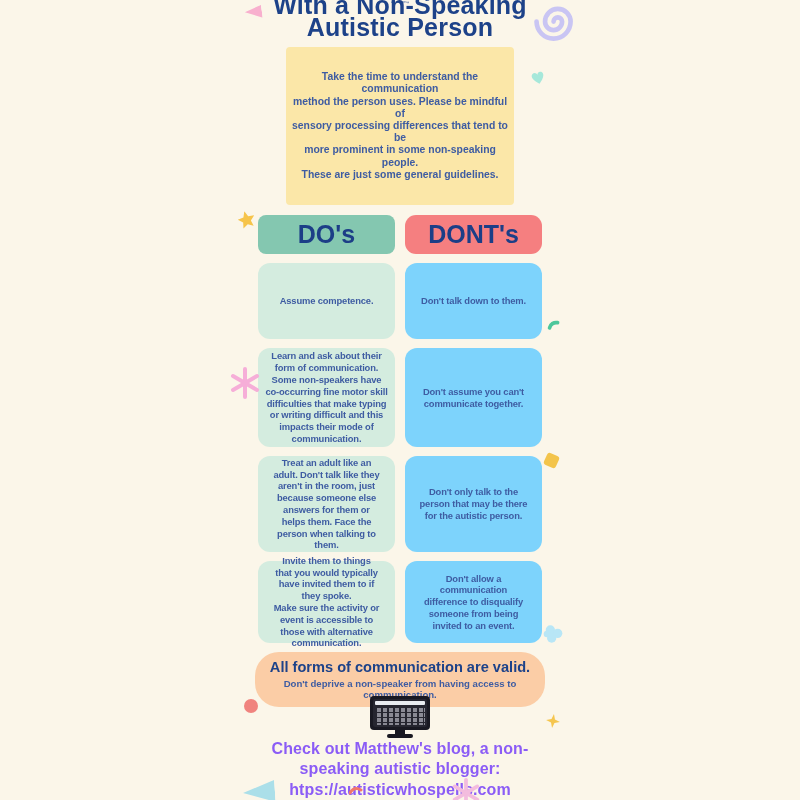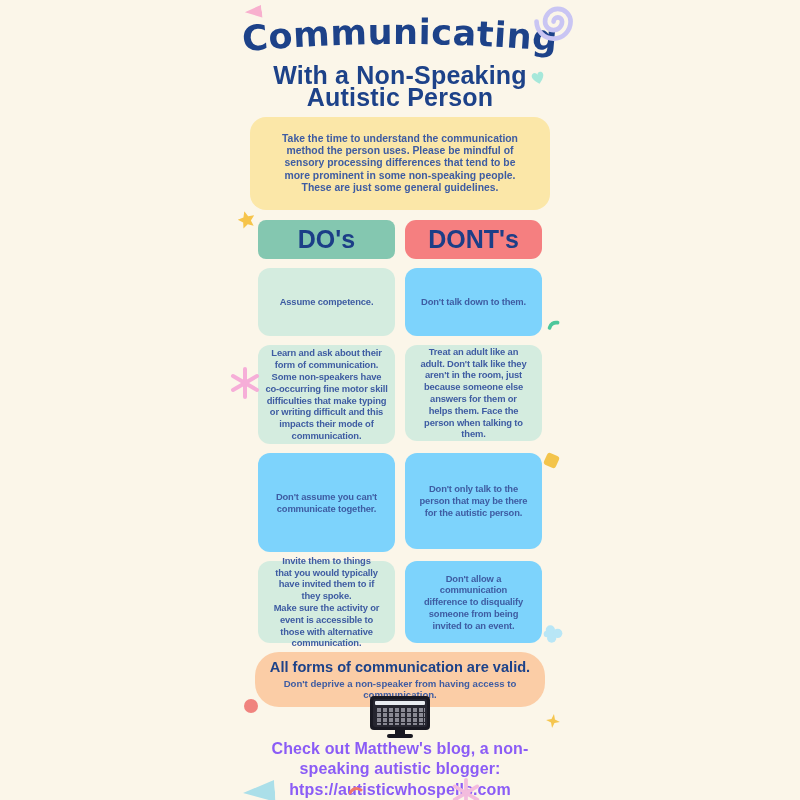--- a/index.html
+++ b/index.html
@@ -9,37 +9,37 @@
     background:#fbf6e9; font-family:"Liberation Sans", sans-serif;
   }
   .flow { position:absolute; inset:0; display:flex; flex-direction:column; align-items:center; }
 
   
   .title-arc { display:block; margin-top:0; }
   .subtitle { margin-top:-10px; text-align:center; font-weight:bold;
     font-size:25px; line-height:22px; color:#1d4289; letter-spacing:0.2px; }
 
   
-  .intro { margin-top:9px; width:300px; background:#fbe7a8; border-radius:16px;
-    padding:16px 5px; text-align:center; white-space:pre-line;
+  .intro { margin-top:9px; width:228px; background:#fbe7a8; border-radius:4px;
+    padding:24px 5px; text-align:center; white-space:pre-line;
     font-size:10.4px; line-height:12.2px; font-weight:bold; color:#3e5ca2; }
 
   
   .grid { margin-top:10px; display:grid; grid-template-columns:137px 137px;
     column-gap:10px; row-gap:9px; }
   .hdr { height:39px; display:flex; align-items:center; justify-content:center;
     border-radius:8px; font-size:25px; font-weight:bold; color:#1c3e87; }
   .do-hdr { background:#84c7b0; }
   .dont-hdr { background:#f57f80;border-radius:11px; }
   .cell { display:flex; align-items:center; justify-content:center; text-align:center;
     white-space:pre-line; border-radius:12px; padding:3px;
     font-size:9.4px; line-height:11.8px; letter-spacing:-0.15px; color:#3e5ca2; font-weight:bold; }
   .do   { background:#d4ecdf; }
   .dont { background:#7dd3fc; }
-  .r1 { height:68px; } .r2 { height:99px; } .r3 { height:96px; } .r4 { height:82px; }
+  .r1 { height:76px; } .r2 { height:99px; } .r3 { height:96px; } .r4 { height:82px; }
 
   
   .banner { margin-top:9px; width:290px; background:#fbcda6; border-radius:24px;
     padding:7px 6px; text-align:center; }
   .banner-title { font-size:14.6px; font-weight:bold; color:#1d4289; }
   .banner-sub { margin-top:3px; font-size:9.6px; font-weight:bold; color:#3e5ca2; }
 
   
   .laptop-wrap { margin-top:-11px; display:flex; flex-direction:column; align-items:center; z-index:3; }
   .laptop { width:60px; height:34px; background:#191922; border-radius:4px; padding:3px; }
@@ -153,31 +153,31 @@
       <div class="cell dont r1">Don't talk down to them.</div>
 
       <div class="cell do r2">Learn and ask about their
 form of communication.
 Some non-speakers have
 co-occurring fine motor skill
 difficulties that make typing
 or writing difficult and this
 impacts their mode of
 communication.</div>
+      <div class="cell dont r2">Don't assume you can't
+communicate together.</div>
+
       <div class="cell do r3">Treat an adult like an
 adult. Don't talk like they
 aren't in the room, just
 because someone else
 answers for them  or
 helps them. Face the
 person when talking to
 them.</div>
-
-      <div class="cell dont r2">Don't assume you can't
-communicate together.</div>
       <div class="cell dont r3">Don't only talk to the
 person that may be there
 for the autistic person.</div>
 
       <div class="cell do r4">Invite them to things
 that you would typically
 have invited them to if
 they spoke.
 Make sure the activity or
 event is accessible to

